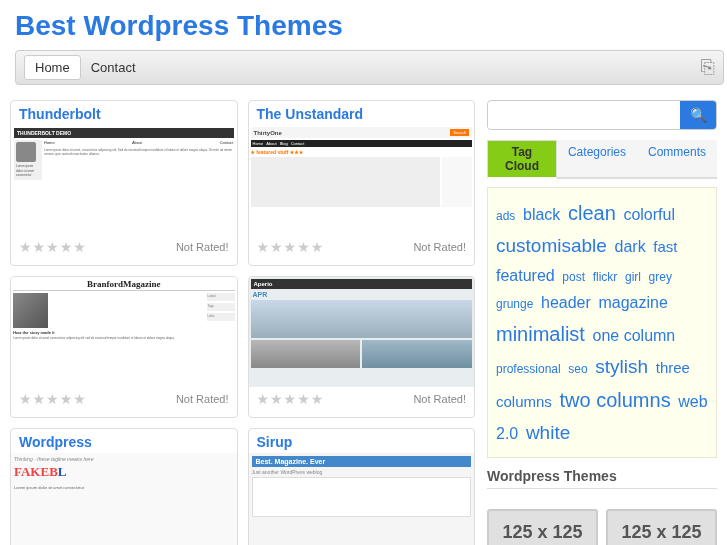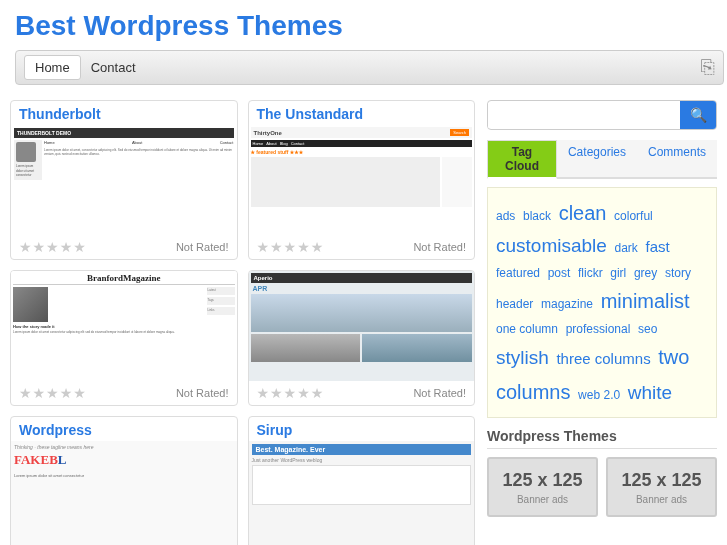--- a/index.html
+++ b/index.html
@@ -377,35 +377,35 @@
       margin-bottom: 10px;
       line-height: 1.7;
     }
     .tag {
       display: inline;
       margin-right: 4px;
       cursor: pointer;
       color: #2a7ae2;
     }
     .tag-xs { font-size: 12px; }
-    .tag-sm { font-size: 12px; }
+    .tag-sm { font-size: 16px; }
     .tag-md { font-size: 15px; }
     .tag-lg { font-size: 19px; }
     .tag-xl { font-size: 20px; }
 
     
     .wp-themes-section {
       margin-top: 5px;
     }
     .wp-themes-title {
       font-size: 14px;
       font-weight: bold;
       color: #555;
       border-bottom: 1px solid #ddd;
-      margin-bottom: 8px;
+      margin-bottom: 20px;
       padding-bottom: 4px;
     }
     .banner-ads {
       display: flex;
       gap: 8px;
     }
     .banner-ad {
       flex: 1;
       border: 2px solid #ccc;
       border-radius: 3px;
@@ -575,21 +575,21 @@
       <span class="tag tag-xl">clean</span>
       <span class="tag tag-sm">colorful</span>
       <span class="tag tag-lg">customisable</span>
       <span class="tag tag-sm">dark</span>
       <span class="tag tag-md">fast</span>
       <span class="tag tag-sm">featured</span>
       <span class="tag tag-xs">post</span>
       <span class="tag tag-xs">flickr</span>
       <span class="tag tag-xs">girl</span>
       <span class="tag tag-xs">grey</span>
-      <span class="tag tag-xs">story</span>
+      <span class="tag tag-xs">grunge</span>
       <span class="tag tag-sm">header</span>
       <span class="tag tag-sm">magazine</span>
       <span class="tag tag-xl">minimalist</span>
       <span class="tag tag-sm">one column</span>
       <span class="tag tag-xs">professional</span>
       <span class="tag tag-xs">seo</span>
       <span class="tag tag-lg">stylish</span>
       <span class="tag tag-md">three columns</span>
       <span class="tag tag-xl">two columns</span>
       <span class="tag tag-sm">web 2.0</span>

